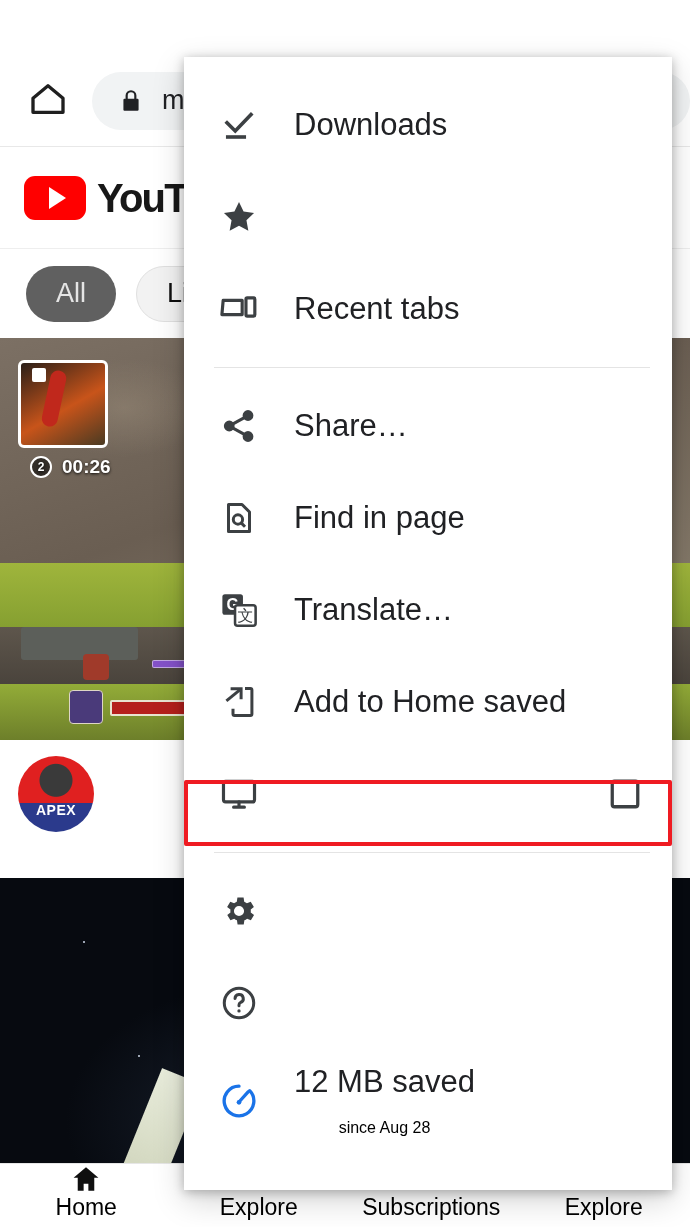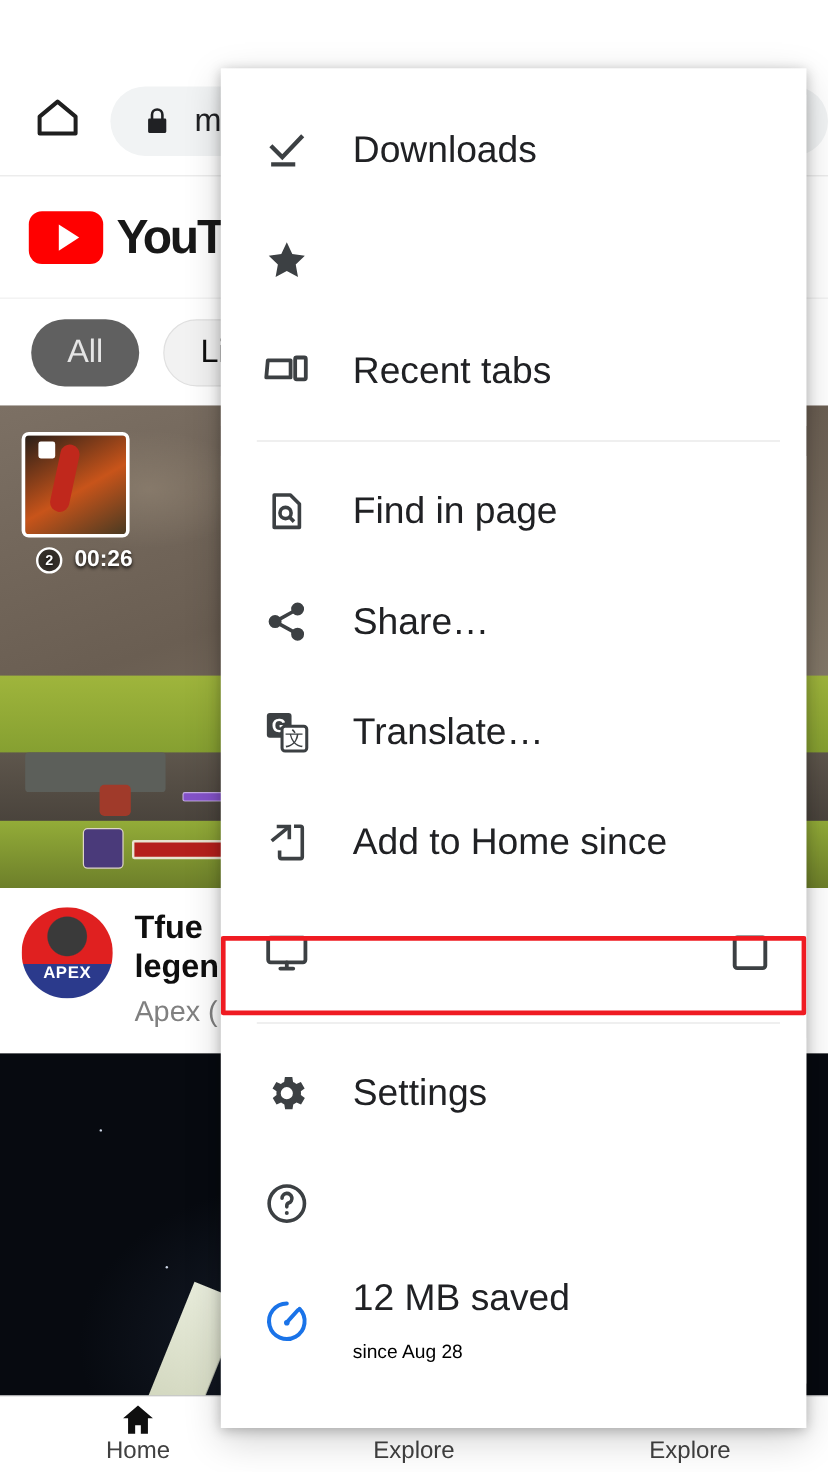--- a/index.html
+++ b/index.html
@@ -281,21 +281,21 @@
     display: flex;
     z-index: 5;
   }
   .nav-item {
     flex: 1 1 0;
     display: flex; flex-direction: column;
     align-items: center; justify-content: flex-end;
     padding-bottom: 6px;
   }
   .nav-icon { height: 30px; display:flex; align-items:flex-end; }
-  .nav-label { font-size: 20px; color: #404040; margin-top: 2px; }
+  .nav-label { font-size: 23px; color: #000000; margin-top: 2px; }
 
   
   .menu {
     position: absolute;
     left: 184px; top: 57px;
     width: 488px;
     height: 1133px;
     background: #ffffff;
     border-radius: 0;
     box-shadow: 0 2px 10px rgba(0,0,0,.26), 0 10px 30px rgba(0,0,0,.18);
@@ -347,21 +347,21 @@
     white-space: nowrap;
     line-height: 1.1;
   }
   .menu-item .mi-check {
     margin-left: auto;
     width: 34px; height: 34px;
     flex: 0 0 auto;
   }
   .menu-item.two-line { height: 104px; align-items: center; }
   .menu-item.two-line .mi-stack {
-    margin-left: 30px; display:flex; flex-direction: column; justify-content:center;
+    margin-left: 30px; display:flex; flex-direction: column; justify-content:center;text-align:center;
   }
   .mi-label-primary { font-size: 31px; color: #202124; line-height: 1.12; white-space: nowrap; }
   .mi-label-secondary { font-size: 16px; color: #000000; margin-top: 20px; white-space: nowrap; }
 
   .menu-divider {
     height: 1px;
     background: #e4e4e4;
     margin: 12px 22px 12px 30px;
   }
 
@@ -432,25 +432,20 @@
     <div class="thumb-timer">
       <span class="ring">2</span>
       <span>00:26</span>
     </div>
   </div>
 
   <div class="yt-meta">
     <div class="yt-avatar">
       <div class="apex-band">APEX</div>
     </div>
-    <div class="yt-meta-text">
-      <div class="yt-title">Tfue</div>
-      <div class="yt-title">legen</div>
-      <div class="yt-sub">Apex (</div>
-    </div>
   </div>
 
   <div class="yt-thumb2">
     <div class="star" style="left:12%;top:22%"></div>
     <div class="star" style="left:28%;top:40%"></div>
     <div class="star" style="left:44%;top:18%"></div>
     <div class="star" style="left:58%;top:55%"></div>
     <div class="star" style="left:70%;top:30%"></div>
     <div class="star" style="left:20%;top:62%"></div>
     <div class="beam"></div>
@@ -464,20 +459,24 @@
         </svg>
       </span>
       <span class="nav-label">Home</span>
     </div>
     <div class="nav-item">
       <span class="nav-icon"></span>
       <span class="nav-label">Explore</span>
     </div>
     <div class="nav-item">
       <span class="nav-icon"></span>
+      <span class="nav-label">Subscriptions</span>
+    </div>
+    <div class="nav-item">
+      <span class="nav-icon"></span>
       <span class="nav-label">Explore</span>
     </div>
   </div>
 
   <div class="menu">
     <div class="menu-scroll">
 
       <div class="menu-item-clipped">
         <div class="mi-inner">
           
@@ -512,38 +511,38 @@
           </svg>
         </span>
         <span class="mi-label">Recent tabs</span>
       </div>
 
       <div class="menu-divider"></div>
 
       <div class="menu-item">
         <span class="mi-icon">
           <svg width="36" height="36" viewBox="0 0 24 24" fill="none" stroke="#3c4043" stroke-width="2">
-            <path d="M5 3h9l5 5v13H5z" stroke-linejoin="round"></path>
-            <circle cx="11.3" cy="13" r="3.1"></circle>
-            <path d="M13.6 15.4 16 17.8"></path>
-          </svg>
-        </span>
-        <span class="mi-label">Find in page</span>
-      </div>
-
-      <div class="menu-item">
-        <span class="mi-icon">
-          <svg width="36" height="36" viewBox="0 0 24 24" fill="none" stroke="#3c4043" stroke-width="2">
             <circle cx="18" cy="5" r="2.6" fill="#3c4043"></circle>
             <circle cx="18" cy="19" r="2.6" fill="#3c4043"></circle>
             <circle cx="5.5" cy="12" r="2.6" fill="#3c4043"></circle>
             <path d="M8 10.6 15.6 6.4M8 13.4l7.6 4.2"></path>
           </svg>
         </span>
         <span class="mi-label">Share…</span>
+      </div>
+
+      <div class="menu-item">
+        <span class="mi-icon">
+          <svg width="36" height="36" viewBox="0 0 24 24" fill="none" stroke="#3c4043" stroke-width="2">
+            <path d="M5 3h9l5 5v13H5z" stroke-linejoin="round"></path>
+            <circle cx="11.3" cy="13" r="3.1"></circle>
+            <path d="M13.6 15.4 16 17.8"></path>
+          </svg>
+        </span>
+        <span class="mi-label">Find in page</span>
       </div>
 
       <div class="menu-item">
         <span class="mi-icon">
           <svg width="38" height="38" viewBox="0 0 24 24">
             <rect x="1.5" y="2" width="13" height="13" rx="1.6" fill="#3c4043"></rect>
             <text x="8" y="12" font-size="10" font-weight="bold" fill="#ffffff" text-anchor="middle" font-family="Liberation Sans, sans-serif">G</text>
             <rect x="9.5" y="9" width="13" height="13" rx="1.6" fill="#ffffff" stroke="#3c4043" stroke-width="1.6"></rect>
             <text x="16" y="19" font-size="10" fill="#3c4043" text-anchor="middle" font-family="Liberation Sans, sans-serif">文</text>
           </svg>
@@ -552,21 +551,21 @@
       </div>
 
       <div class="menu-item">
         <span class="mi-icon">
           <svg width="36" height="36" viewBox="0 0 24 24" fill="none" stroke="#3c4043" stroke-width="2">
             <path d="M16 3h3.6a1 1 0 0 1 1 1v16a1 1 0 0 1-1 1H9a1 1 0 0 1-1-1v-3.5" stroke-linejoin="round"></path>
             <path d="M3.6 11.2 13.2 3.4"></path>
               <path d="M6.4 3.2h7v7"></path>
           </svg>
         </span>
-        <span class="mi-label">Add to Home since</span>
+        <span class="mi-label">Add to Home saved</span>
       </div>
 
       <div class="menu-item">
         <span class="mi-icon">
           <svg width="38" height="38" viewBox="0 0 24 24" fill="none" stroke="#3c4043" stroke-width="2">
             <rect x="2.2" y="4" width="19.6" height="13" rx="1.3"></rect>
             <path d="M12 17v3M8.6 20.3h6.8" stroke-linecap="round"></path>
           </svg>
         </span>
         <span class="mi-check">
@@ -577,21 +576,20 @@
       </div>
 
       <div class="menu-divider"></div>
 
       <div class="menu-item">
         <span class="mi-icon">
           <svg width="38" height="38" viewBox="0 0 24 24" fill="#3c4043">
             <path d="M19.4 13a7.6 7.6 0 0 0 0-2l2-1.5-2-3.4-2.4 1a7.6 7.6 0 0 0-1.7-1l-.4-2.6h-3.9l-.4 2.6a7.6 7.6 0 0 0-1.7 1l-2.4-1-2 3.4L6.6 11a7.6 7.6 0 0 0 0 2l-2 1.5 2 3.4 2.4-1a7.6 7.6 0 0 0 1.7 1l.4 2.6h3.9l.4-2.6a7.6 7.6 0 0 0 1.7-1l2.4 1 2-3.4zM12 15.2A3.2 3.2 0 1 1 12 8.8a3.2 3.2 0 0 1 0 6.4z"></path>
           </svg>
         </span>
-        <span class="mi-label">Settings</span>
       </div>
 
       <div class="menu-item">
         <span class="mi-icon">
           <svg width="38" height="38" viewBox="0 0 24 24" fill="none" stroke="#3c4043" stroke-width="1.9">
             <circle cx="12" cy="12" r="9.3"></circle>
             <path d="M9.5 9.2a2.6 2.6 0 1 1 3.4 2.5c-.7.3-.9.8-.9 1.5v.5" stroke-linecap="round"></path>
             <circle cx="12" cy="17" r="1.05" fill="#3c4043" stroke="none"></circle>
           </svg>
         </span>

